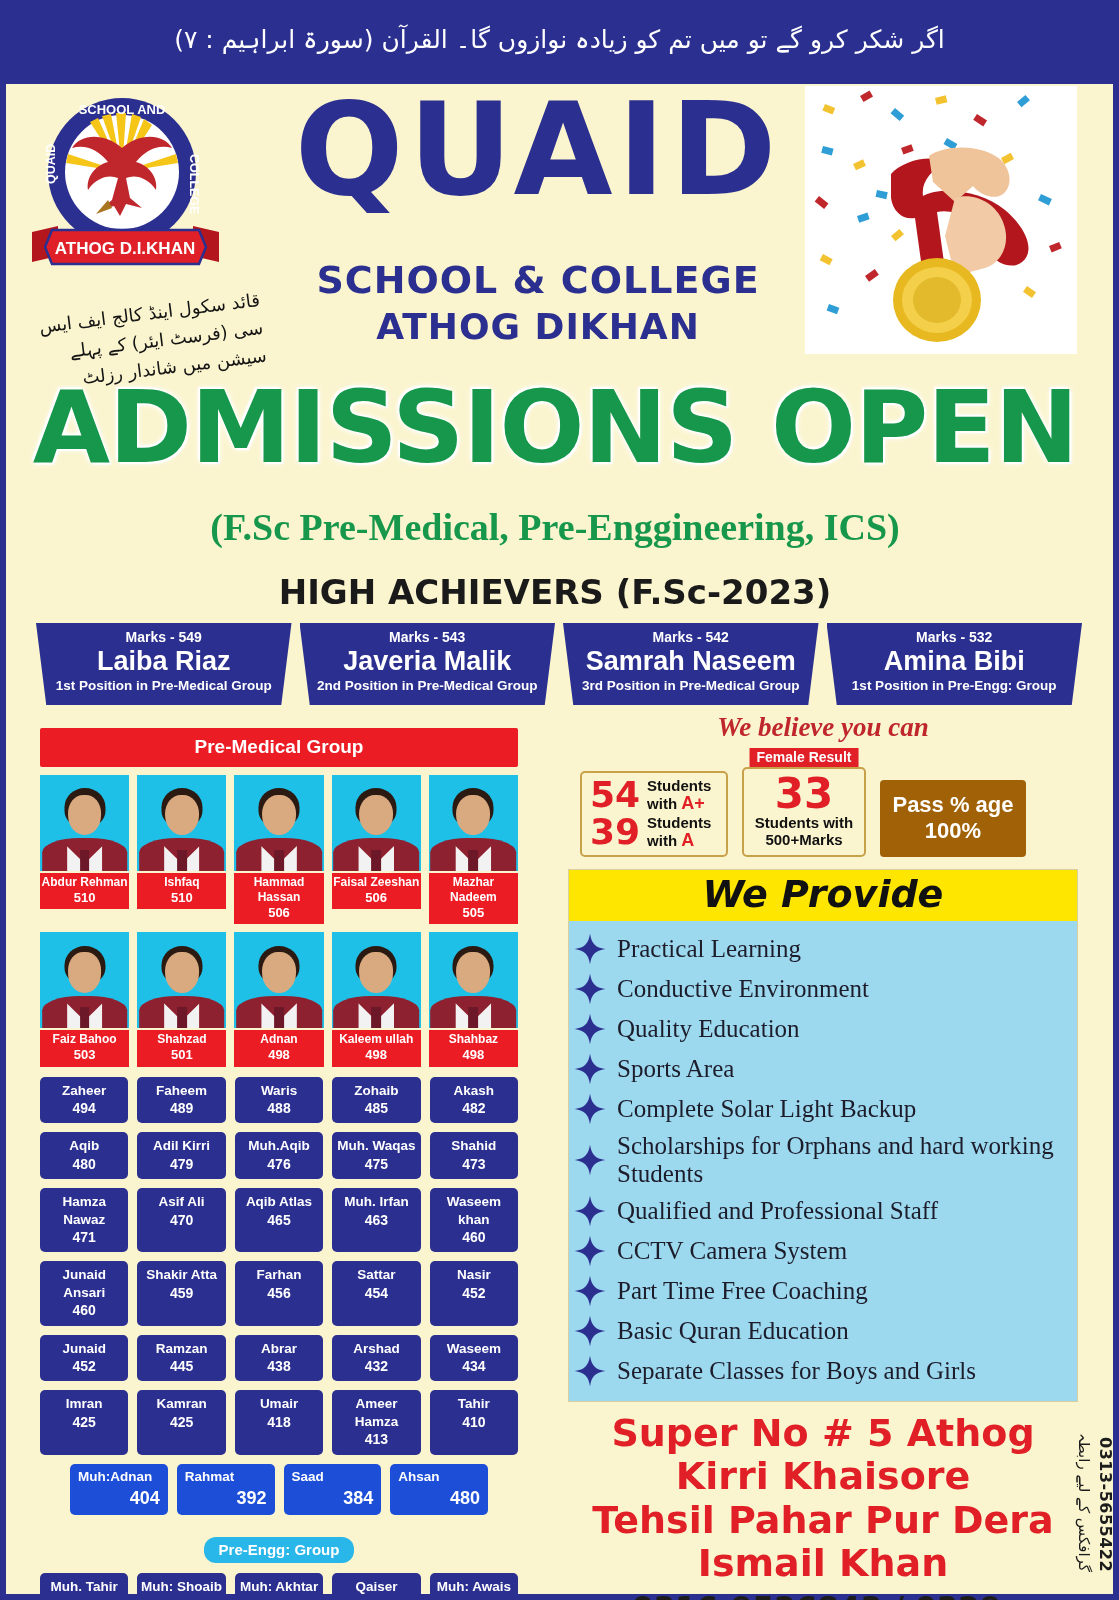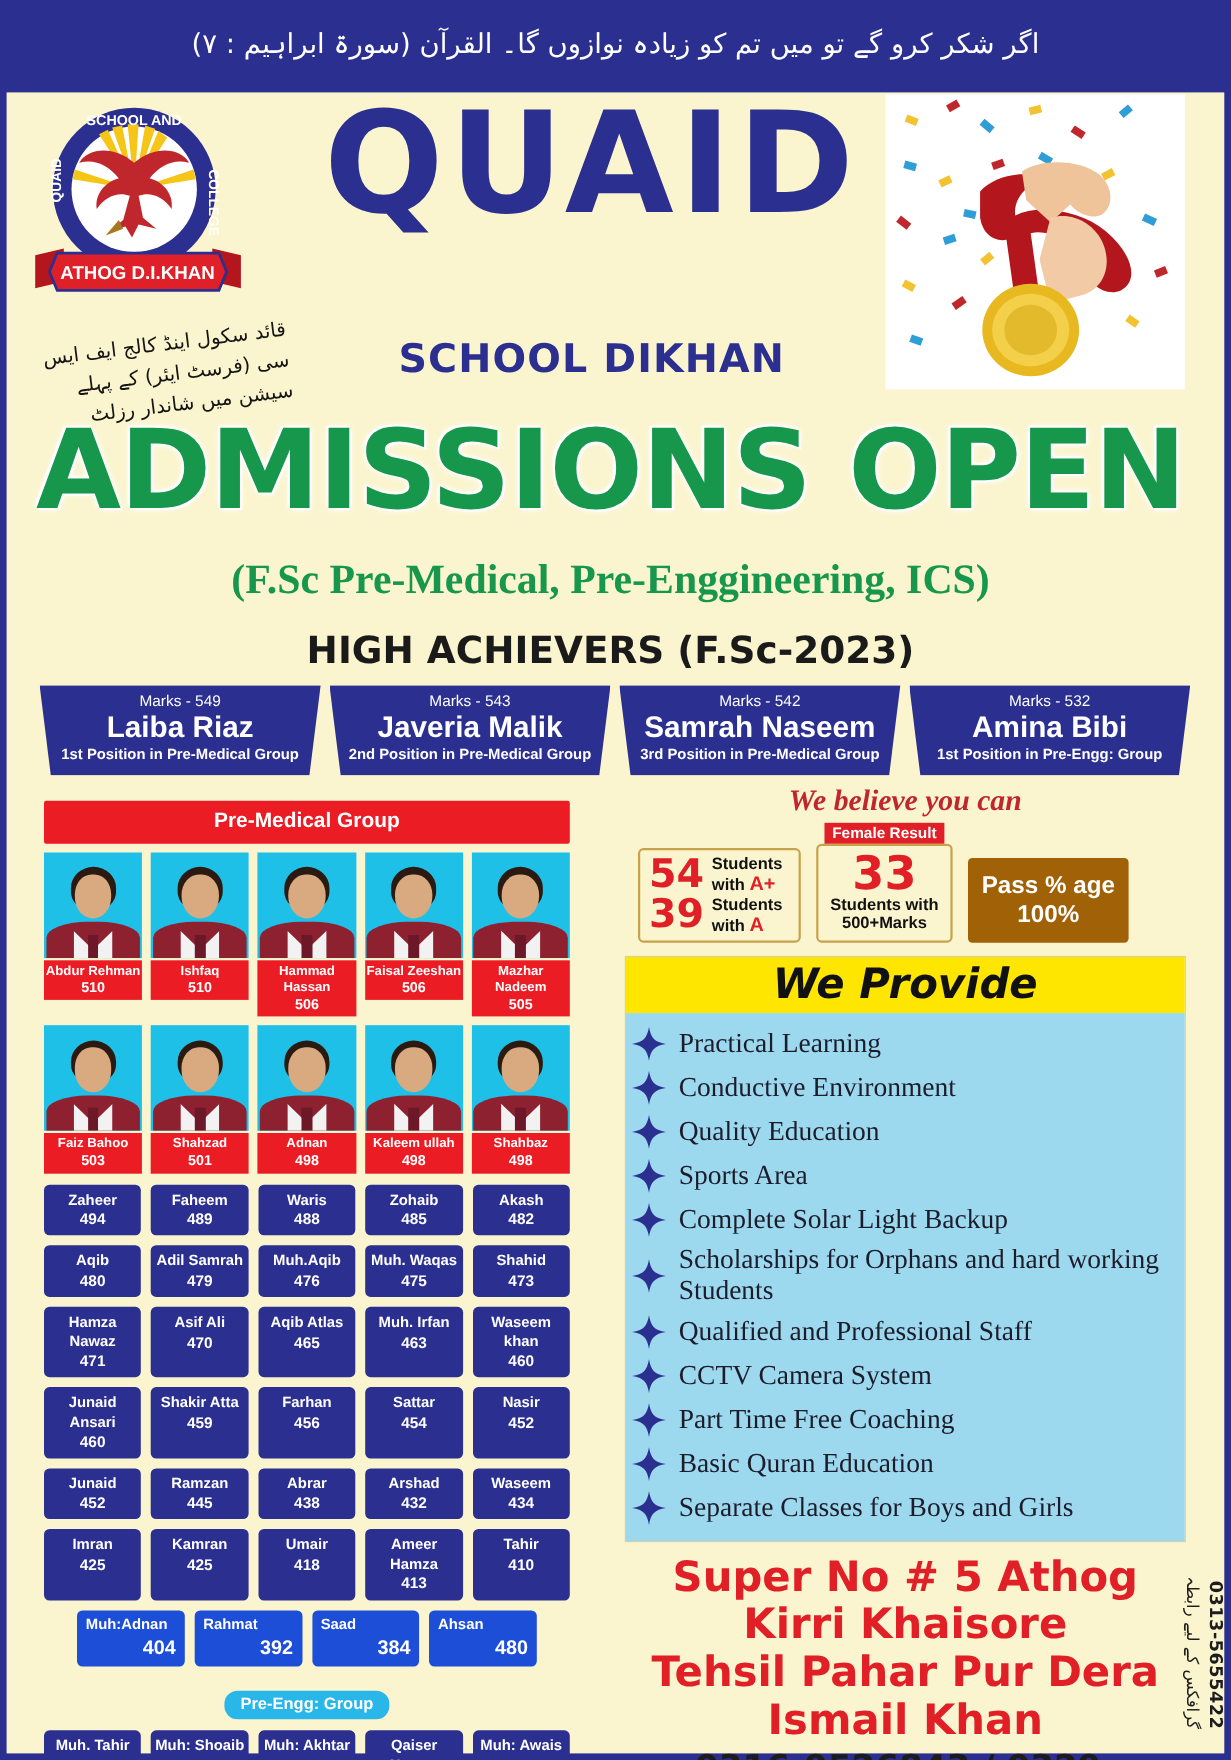--- a/index.html
+++ b/index.html
@@ -79,21 +79,21 @@
   }
 
   
   .toppers { position: absolute; left: 36px; top: 623px; width: 1046px; height: 82px;
              display: flex; gap: 8px; }
   .topper {
     flex: 1; background: #2b2f8f; color: #ffffff; text-align: center;
     clip-path: polygon(0 0, 100% 0, 96% 100%, 4% 100%);
     padding: 5px 4px 4px;
   }
-  .topper-marks { font-size: 14px; font-weight: normal; line-height: 1.3; }
+  .topper-marks { font-size: 14px; font-weight: bold; line-height: 1.3; }
   .topper-name  { font-size: 27px; font-weight: bold; line-height: 1.15; }
   .topper-pos   { font-size: 13.5px; font-weight: bold; line-height: 1.3; }
 
   
   .left-col { position: absolute; left: 40px; top: 728px; width: 478px; }
 
   .group-head-red {
     background: #ec1c24; color: #ffffff; text-align: center;
     font-size: 19px; font-weight: bold; padding: 8px 0 9px; border-radius: 2px;
   }
@@ -290,21 +290,22 @@
     </g>
     <path d="M86 88 C98 74 126 68 142 76 C126 84 116 96 118 110 C136 100 176 104 200 124 C226 146 230 170 214 178 C200 184 184 172 178 156 C170 134 150 122 132 126 L142 198 L120 204 L110 132 C98 134 88 126 86 112 Z" fill="#b3161d"></path>
     <path d="M124 70 C140 58 178 58 196 74 C206 84 208 100 198 108 C190 114 176 110 168 100 L150 116 L128 96 Z" fill="#f0c49a"></path>
     <path d="M150 112 C168 106 190 116 198 136 C206 156 198 176 180 182 L150 190 L140 150 Z" fill="#f2cba6"></path>
     <ellipse cx="132" cy="214" rx="44" ry="42" fill="#e8b820"></ellipse>
     <ellipse cx="132" cy="214" rx="35" ry="33" fill="#f4d04a"></ellipse>
     <ellipse cx="132" cy="214" rx="24" ry="23" fill="#e3ba2c"></ellipse>
   </svg>
 
   <div class="quaid-title">QUAID</div>
-  <div class="sub2">SCHOOL DIKHAN</div>
+  <div class="sub1">SCHOOL &amp; COLLEGE</div>
+  <div class="sub2">ATHOG DIKHAN</div>
   <div class="urdu-note">قائد سکول اینڈ کالج ایف ایس سی (فرسٹ ایئر) کے پہلے سیشن میں شاندار رزلٹ</div>
   <div class="admissions">ADMISSIONS OPEN</div>
   <div class="courses">(F.Sc Pre-Medical, Pre-Enggineering, ICS)</div>
   <div class="achievers">HIGH ACHIEVERS (F.Sc-2023)</div>
 
   <div class="toppers" id="toppers">
       <div class="topper">
         <div class="topper-marks">Marks - 549</div>
         <div class="topper-name">Laiba Riaz</div>
         <div class="topper-pos">1st Position in Pre-Medical Group</div>
@@ -437,21 +438,21 @@
     <div class="name-grid" id="name-rows">
         <div class="name-row">
           <div class="name-chip"><span class="nm">Zaheer</span><span class="mk">494</span></div>
           <div class="name-chip"><span class="nm">Faheem</span><span class="mk">489</span></div>
           <div class="name-chip"><span class="nm">Waris</span><span class="mk">488</span></div>
           <div class="name-chip"><span class="nm">Zohaib</span><span class="mk">485</span></div>
           <div class="name-chip"><span class="nm">Akash</span><span class="mk">482</span></div>
         </div>
         <div class="name-row">
           <div class="name-chip"><span class="nm">Aqib</span><span class="mk">480</span></div>
-          <div class="name-chip"><span class="nm">Adil Samrah</span><span class="mk">479</span></div>
+          <div class="name-chip"><span class="nm">Adil Kirri</span><span class="mk">479</span></div>
           <div class="name-chip"><span class="nm">Muh.Aqib</span><span class="mk">476</span></div>
           <div class="name-chip"><span class="nm">Muh. Waqas</span><span class="mk">475</span></div>
           <div class="name-chip"><span class="nm">Shahid</span><span class="mk">473</span></div>
         </div>
         <div class="name-row">
           <div class="name-chip"><span class="nm">Hamza Nawaz</span><span class="mk">471</span></div>
           <div class="name-chip"><span class="nm">Asif Ali</span><span class="mk">470</span></div>
           <div class="name-chip"><span class="nm">Aqib Atlas</span><span class="mk">465</span></div>
           <div class="name-chip"><span class="nm">Muh. Irfan</span><span class="mk">463</span></div>
           <div class="name-chip"><span class="nm">Waseem khan</span><span class="mk">460</span></div>

